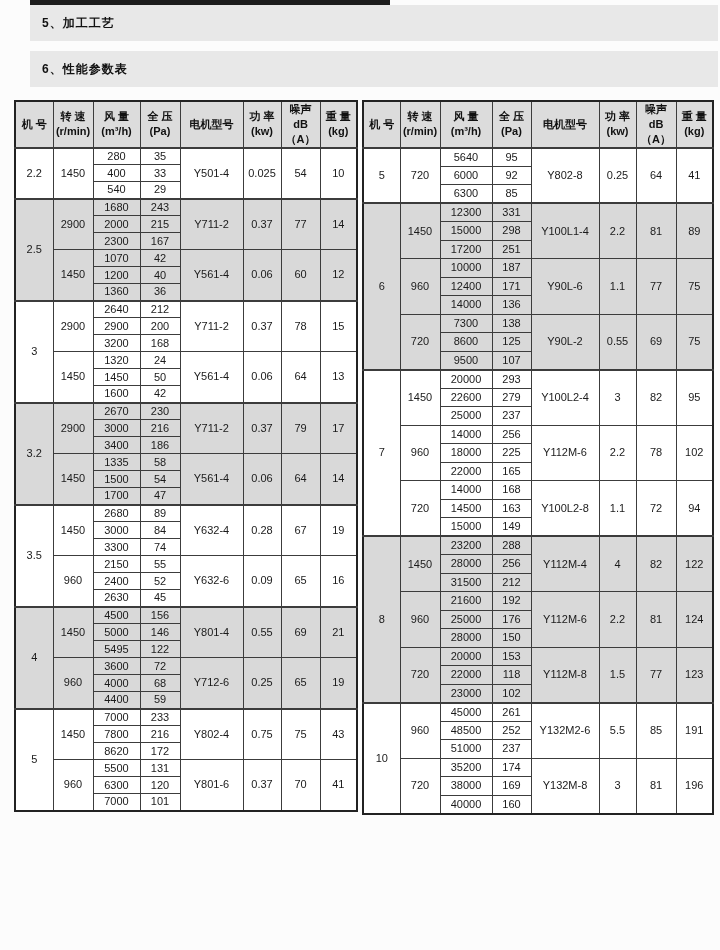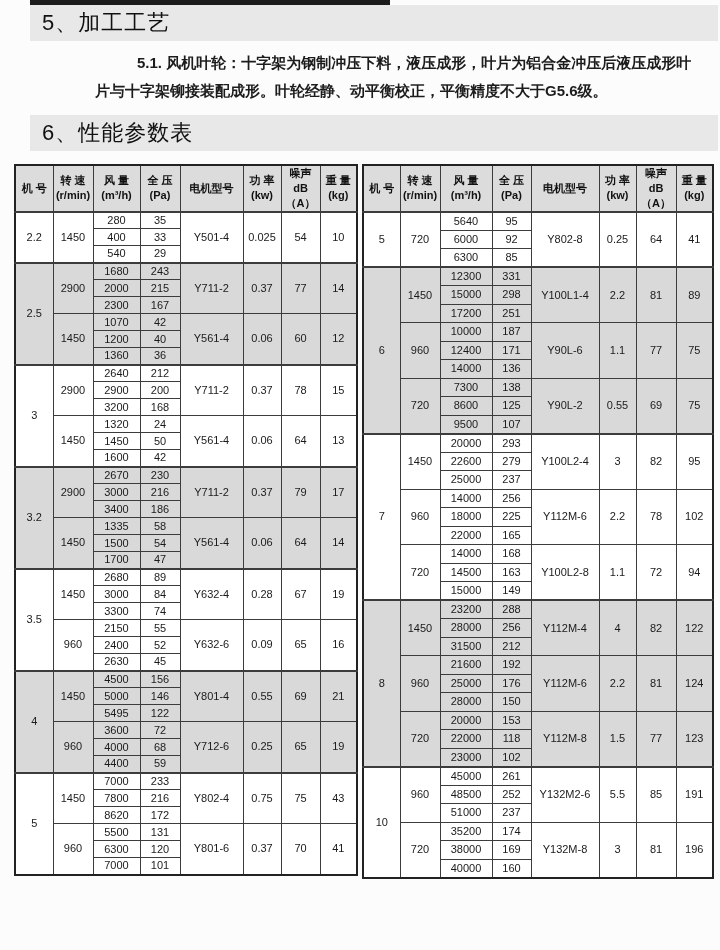--- a/index.html
+++ b/index.html
@@ -16,21 +16,21 @@
     width: 360px; height: 5px; background: #1c1c1c;
   }
   .section-bar {
     margin: 0 2px 0 30px;
     width: 688px; height: 36px;
     background: #e8e8e8;
     display: flex; align-items: center;
   }
   .section-bar.first { margin-top: 5px; }
   .section-title {
-    font-size: 22px; font-weight: normal; color: #111;
+    font-size: 12px; font-weight: bold; color: #111;
     padding-left: 12px; letter-spacing: 1px;
   }
   .body-text { margin: 8px 30px 10px 95px; width: 600px; }
   .body-text p {
     font-size: 15px; font-weight: 600; line-height: 28px;
     text-indent: 42px; color: #1c1c1c;
   }
   .tables-row {
     display: flex; align-items: flex-start;
     margin: 13px 8px 0 14px; gap: 4px;
@@ -63,21 +63,20 @@
 </head>
 <body>
 
 <div class="top-strip"></div>
 
 <div class="section-bar first">
   <div class="section-title">5、加工工艺</div>
 </div>
 
 <div class="body-text">
-  <p>5.1.  风机叶轮：十字架为钢制冲压下料，液压成形，叶片为铝合金冲压后液压成形叶片与十字架铆接装配成形。叶轮经静、动平衡校正，平衡精度不大于G5.6级。</p>
 </div>
 
 <div class="section-bar">
   <div class="section-title">6、性能参数表</div>
 </div>
 
 <div class="tables-row">
   <div id="table-left">
       <table class="spec spec-left">
         <colgroup>

